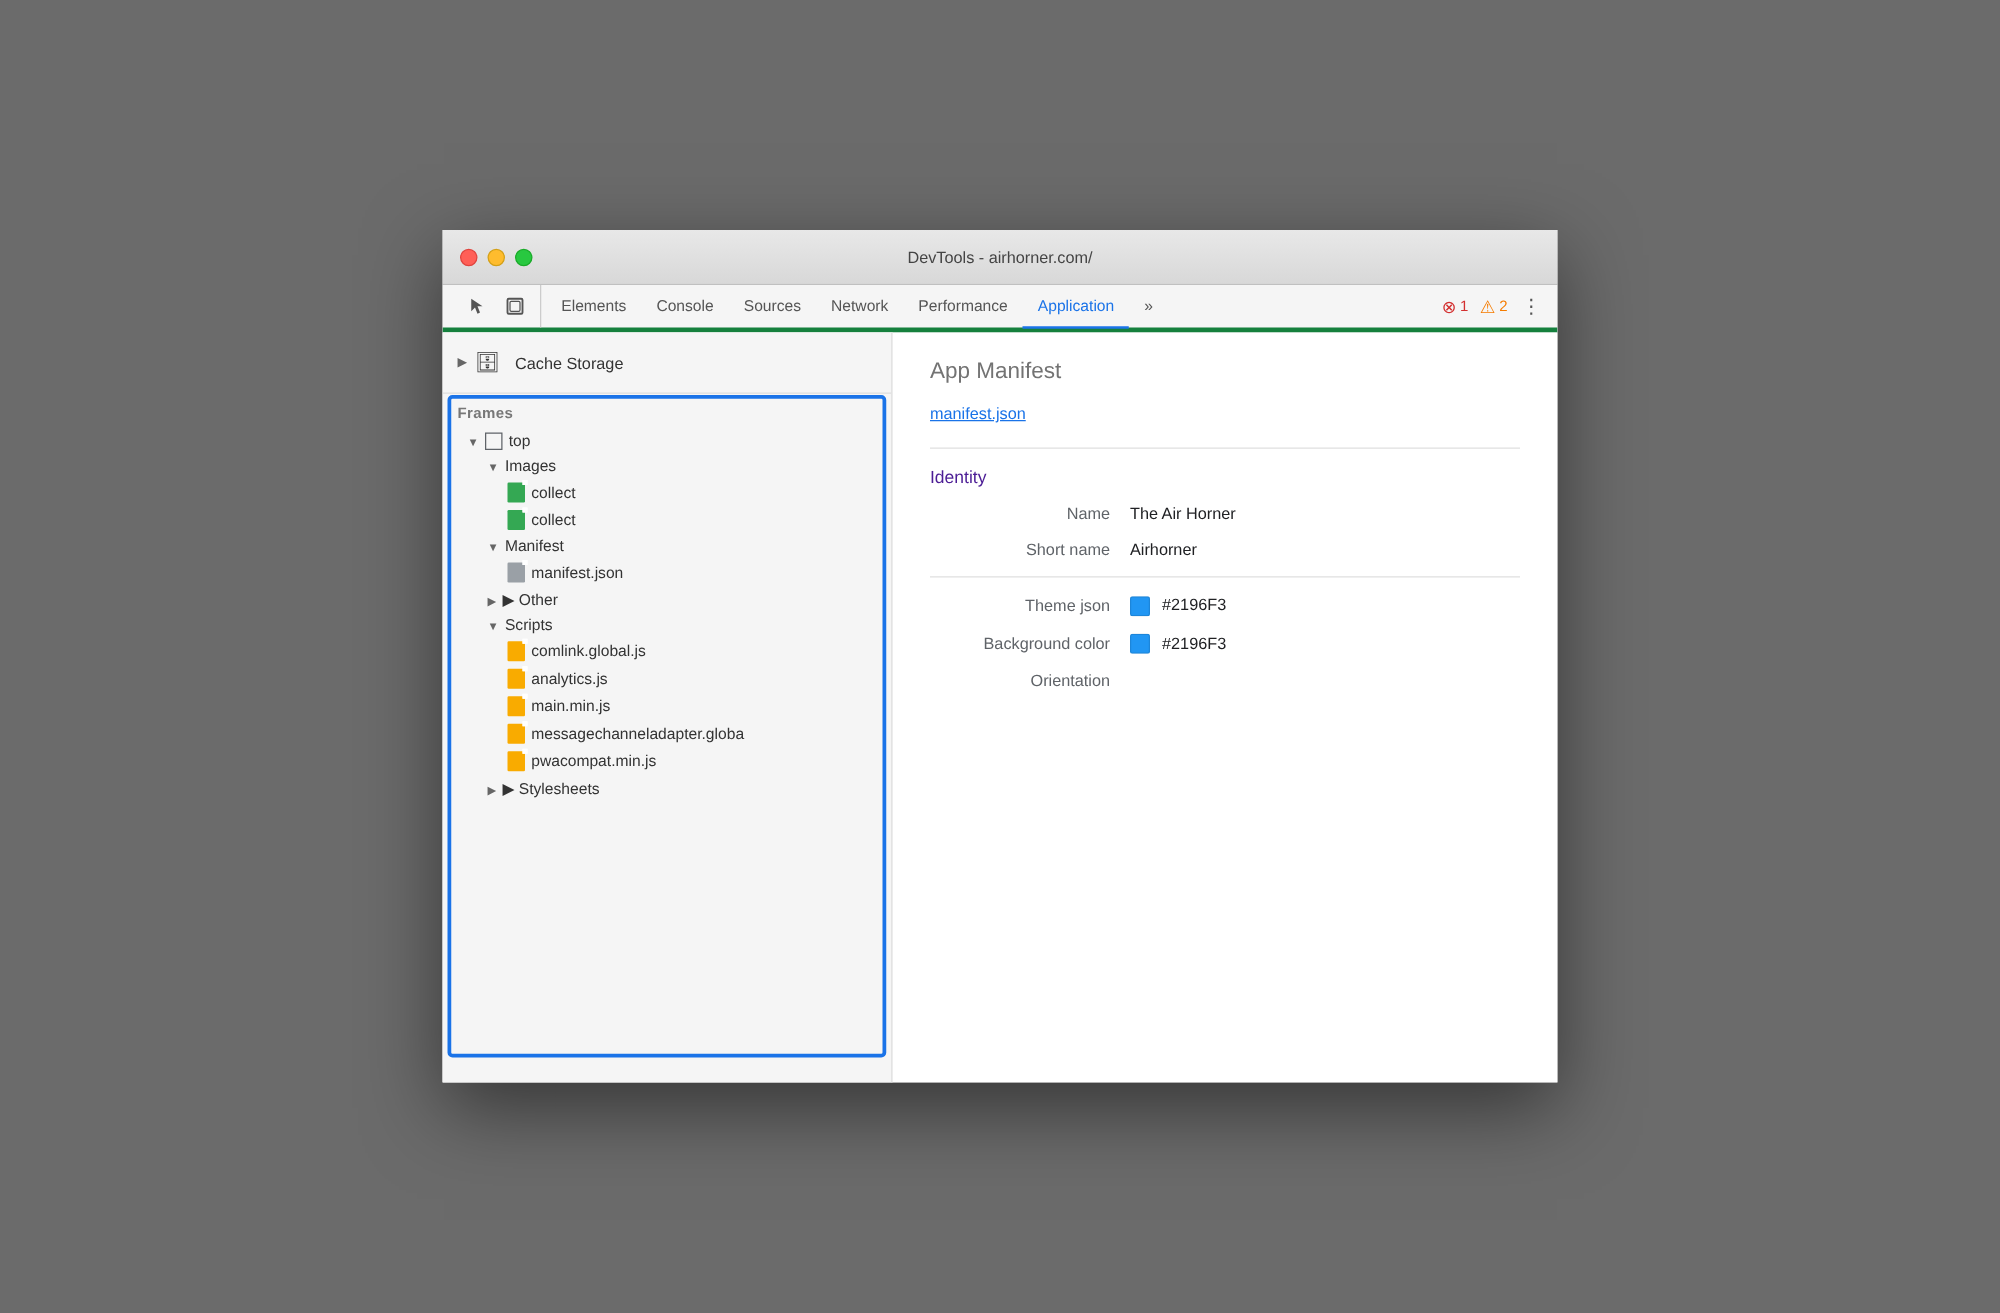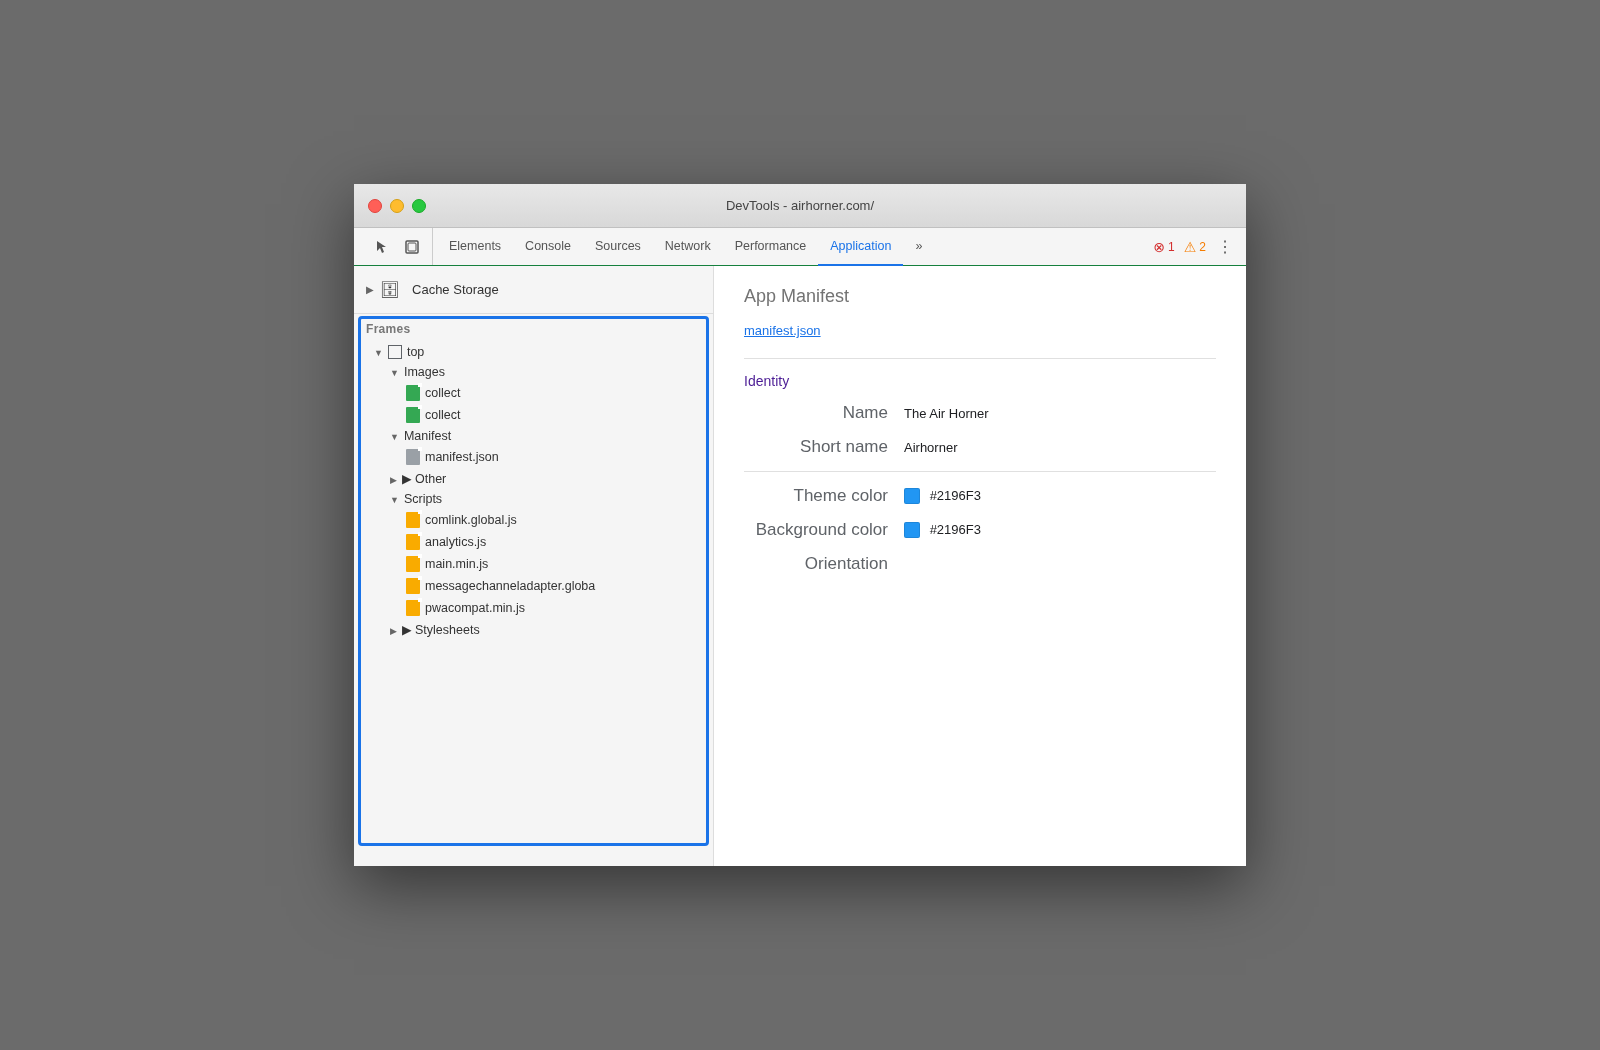--- a/index.html
+++ b/index.html
@@ -53,21 +53,21 @@
       left: 50%;
       transform: translateX(-50%);
       font-size: 13px;
       color: #444;
       font-weight: 500;
     }
 
     
     .tab-bar {
       background: #f5f5f5;
-      border-bottom: 1px solid #15803d;
+      border-bottom: 4px solid #15803d;
       display: flex;
       align-items: stretch;
       height: 38px;
       padding: 0 8px;
     }
 
     .tab-bar-icons {
       display: flex;
       align-items: center;
       gap: 6px;
@@ -320,21 +320,21 @@
     .property-row {
       display: flex;
       align-items: center;
       margin-bottom: 14px;
     }
 
     .property-label {
       width: 160px;
       min-width: 160px;
       text-align: right;
-      font-size: 17px;
+      font-size: 13px;
       color: #5f6368;
       padding-right: 16px;
     }
 
     .property-value {
       font-size: 13px;
       color: #202124;
     }
 
     .color-swatch {
@@ -520,21 +520,21 @@
       <div class="property-row">
         <div class="property-label">Short name</div>
         <div class="property-value">Airhorner</div>
       </div>
 
       <hr class="divider">
 
 
 
       <div class="property-row">
-        <div class="property-label">Theme color</div>
+        <div class="property-label">Theme json</div>
         <div class="property-value">
           <span class="color-swatch" style="background:#2196F3;"></span>
           <span>#2196F3</span>
         </div>
       </div>
 
       <div class="property-row">
         <div class="property-label">Background color</div>
         <div class="property-value">
           <span class="color-swatch" style="background:#2196F3;"></span>

